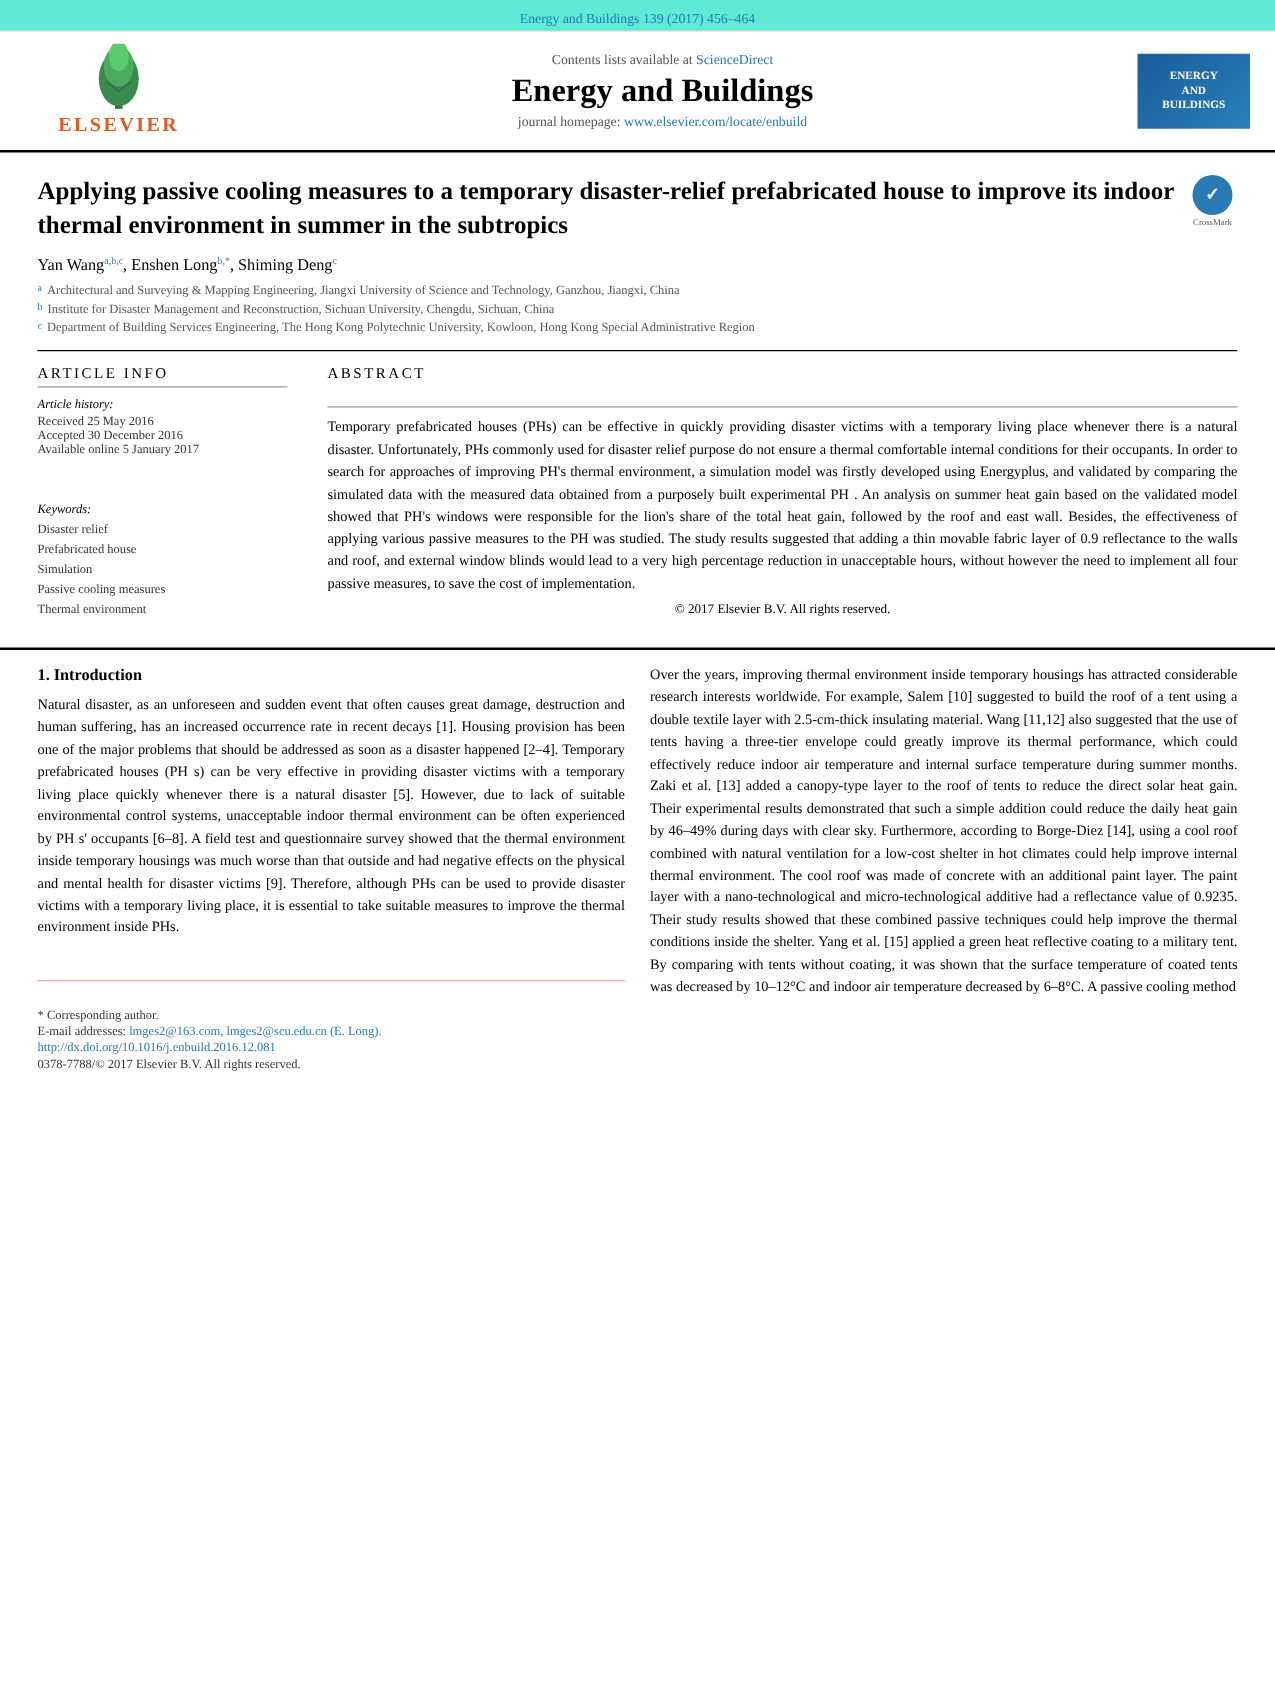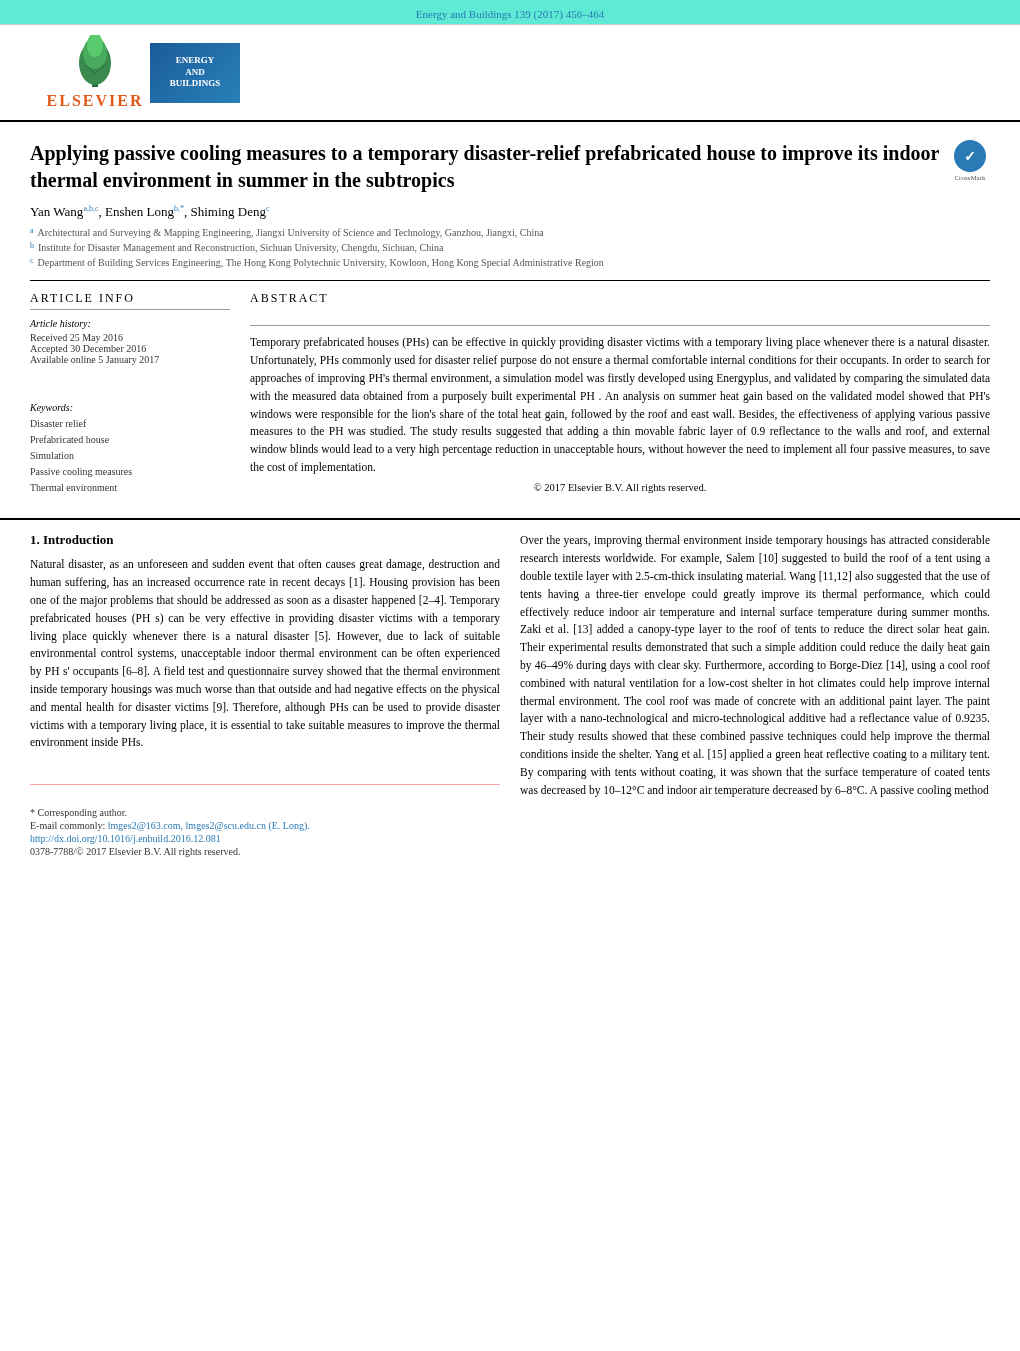--- a/index.html
+++ b/index.html
@@ -150,21 +150,21 @@
     .affiliations .aff-line {
       display: flex;
       gap: 4px;
     }
     .affiliations sup {
       color: #2a7ab5;
       font-size: 8px;
     }
     .two-col-section {
       display: flex;
-      gap: 20px;
+      gap: 32px;
       margin-top: 10px;
       border-top: 1px solid #000;
       padding-top: 10px;
     }
     .article-info {
       width: 200px;
       flex-shrink: 0;
     }
     .article-info-title {
       font-variant: small-caps;
@@ -291,20 +291,31 @@
       <ellipse cx="40" cy="28" rx="16" ry="22" fill="#3a8a4e"></ellipse>
       <ellipse cx="40" cy="18" rx="12" ry="16" fill="#4aaa5e"></ellipse>
       <ellipse cx="40" cy="10" rx="8" ry="12" fill="#5aca6e"></ellipse>
 
       <line x1="30" y1="30" x2="40" y2="38" stroke="#2a6e3e" stroke-width="1"></line>
       <line x1="50" y1="30" x2="40" y2="38" stroke="#2a6e3e" stroke-width="1"></line>
     </svg>
     <div class="elsevier-label">ELSEVIER</div>
   </div>
 
+  <div class="header-center">
+    <div class="sciencedirect-link">
+      <span>Contents lists available at</span>
+      <a href="#">ScienceDirect</a>
+    </div>
+    <div class="journal-title-header">Energy and Buildings</div>
+    <div class="journal-homepage">
+      <span>journal homepage:</span>
+      <a href="#">www.elsevier.com/locate/enbuild</a>
+    </div>
+  </div>
 
   <div class="header-logo-right">
     <div class="eb-logo">
       <span>ENERGY<br>AND<br>BUILDINGS</span>
     </div>
   </div>
 </div>
 
 <div class="main-content">
 
@@ -373,21 +384,21 @@
   <div class="col-left">
     <div class="section-title">
       <span>1.</span>
       <span>Introduction</span>
     </div>
     <p class="body-text">Natural disaster, as an unforeseen and sudden event that often causes great damage, destruction and human suffering, has an increased occurrence rate in recent decays [1]. Housing provision has been one of the major problems that should be addressed as soon as a disaster happened [2–4]. Temporary prefabricated houses (PH s) can be very effective in providing disaster victims with a temporary living place quickly whenever there is a natural disaster [5]. However, due to lack of suitable environmental control systems, unacceptable indoor thermal environment can be often experienced by PH s' occupants [6–8]. A field test and questionnaire survey showed that the thermal environment inside temporary housings was much worse than that outside and had negative effects on the physical and mental health for disaster victims [9]. Therefore, although PHs can be used to provide disaster victims with a temporary living place, it is essential to take suitable measures to improve the thermal environment inside PHs.</p>
 
     <div class="footnote-section">
       <p>* Corresponding author.</p>
       <p>
-        <span>E-mail commonly:</span>
+        <span>E-mail addresses:</span>
         <a href="#" class="doi-link">lmges2@163.com, lmges2@scu.edu.cn (E. Long).</a>
       </p>
       <p>
         <a href="#" class="doi-link">http://dx.doi.org/10.1016/j.enbuild.2016.12.081</a>
       </p>
       <p>0378-7788/© 2017 Elsevier B.V. All rights reserved.</p>
     </div>
   </div>
 
   <div class="col-right">

